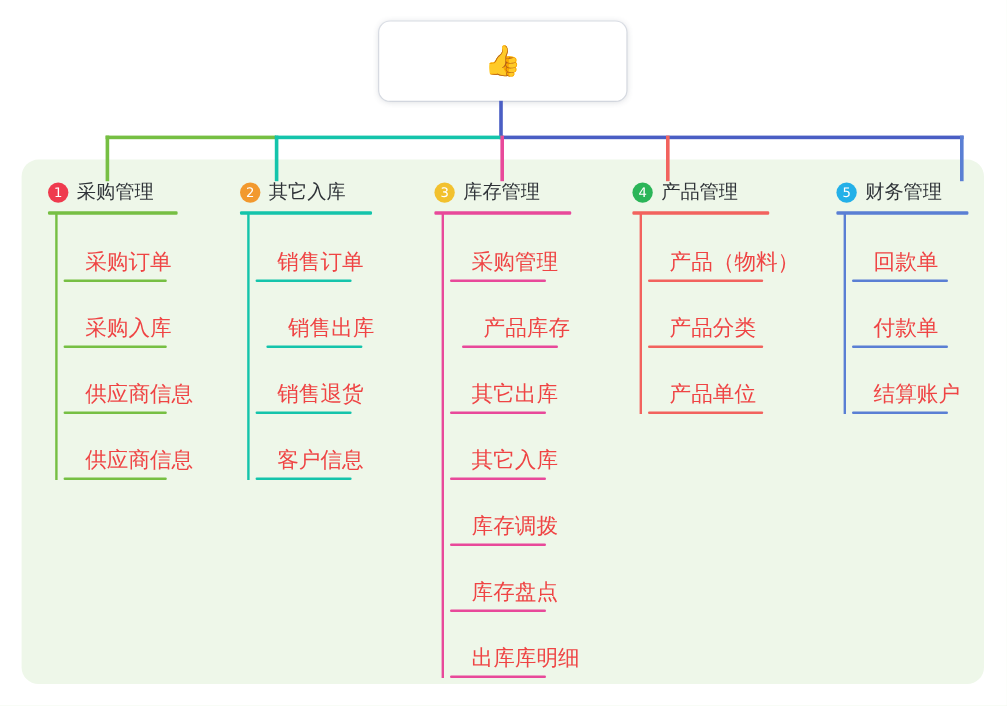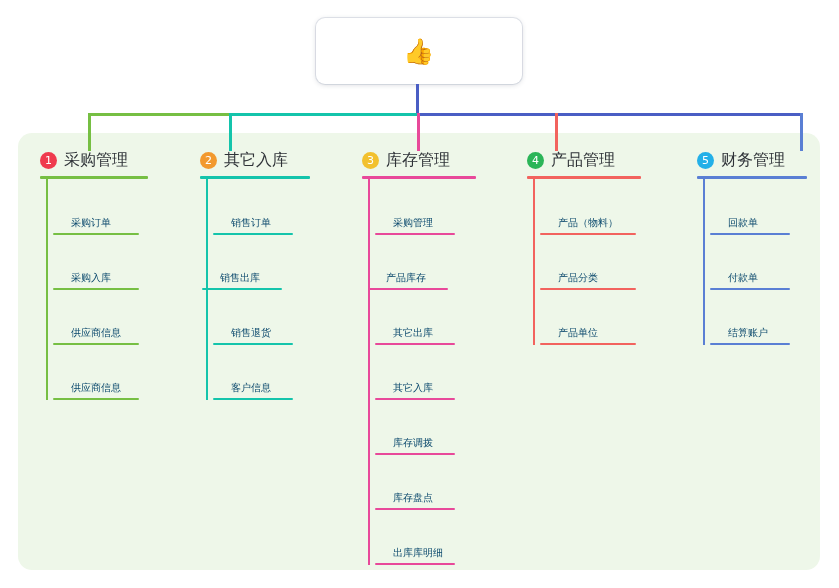--- a/index.html
+++ b/index.html
@@ -48,21 +48,21 @@
   .badge{
     width:17px;height:17px;border-radius:50%;
     color:#fff;font-size:11px;line-height:17px;text-align:center;
     flex:0 0 auto;font-family:"DejaVu Sans",sans-serif;
   }
   .col-title{font-size:16px;color:#2f3338;white-space:nowrap;}
   .head-rule{position:absolute;left:0;bottom:-2px;height:3px;border-radius:1px;}
 
   .leaf{position:absolute;}
   .leaf-label{
-    font-size:10px;color:#0c4a6e;white-space:nowrap;
+    font-size:18px;color:#ef4444;white-space:nowrap;
     position:absolute;left:18px;bottom:5px;
   }
   .leaf-rule{position:absolute;left:0;bottom:0;height:2px;border-radius:1px;}
 </style>
 </head>
 <body>
 
 <div id="stage">
 
   <div class="title-card">
@@ -116,21 +116,21 @@
         <div class="col-head">
           <span class="badge" style="background: rgb(242, 153, 46);">2</span>
           <span class="col-title">其它入库</span>
           <span class="head-rule" style="width: 110px; background: rgb(20, 196, 171);"></span>
         </div>
       </div>
       <div class="leaf" style="left: 213px; top: 197px; width: 80px; height: 38px;">
         <span class="leaf-label">销售订单</span>
         <span class="leaf-rule" style="width: 80px; background: rgb(20, 196, 171);"></span>
       </div>
-      <div class="leaf" style="left: 202px; top: 252px; width: 80px; height: 38px; text-align: right;">
+      <div class="leaf" style="left: 222px; top: 252px; width: 80px; height: 38px; text-align: right;">
         <span class="leaf-label">销售出库</span>
         <span class="leaf-rule" style="width: 80px; background: rgb(20, 196, 171);"></span>
       </div>
       <div class="leaf" style="left: 213px; top: 307px; width: 80px; height: 38px;">
         <span class="leaf-label">销售退货</span>
         <span class="leaf-rule" style="width: 80px; background: rgb(20, 196, 171);"></span>
       </div>
       <div class="leaf" style="left: 213px; top: 362px; width: 80px; height: 38px;">
         <span class="leaf-label">客户信息</span>
         <span class="leaf-rule" style="width: 80px; background: rgb(20, 196, 171);"></span>
@@ -139,21 +139,21 @@
         <div class="col-head">
           <span class="badge" style="background: rgb(242, 193, 46);">3</span>
           <span class="col-title">库存管理</span>
           <span class="head-rule" style="width: 114px; background: rgb(232, 73, 154);"></span>
         </div>
       </div>
       <div class="leaf" style="left: 375px; top: 197px; width: 80px; height: 38px;">
         <span class="leaf-label">采购管理</span>
         <span class="leaf-rule" style="width: 80px; background: rgb(232, 73, 154);"></span>
       </div>
-      <div class="leaf" style="left: 368px; top: 252px; width: 80px; height: 38px;">
+      <div class="leaf" style="left: 385px; top: 252px; width: 80px; height: 38px;">
         <span class="leaf-label">产品库存</span>
         <span class="leaf-rule" style="width: 80px; background: rgb(232, 73, 154);"></span>
       </div>
       <div class="leaf" style="left: 375px; top: 307px; width: 80px; height: 38px;">
         <span class="leaf-label">其它出库</span>
         <span class="leaf-rule" style="width: 80px; background: rgb(232, 73, 154);"></span>
       </div>
       <div class="leaf" style="left: 375px; top: 362px; width: 80px; height: 38px;">
         <span class="leaf-label">其它入库</span>
         <span class="leaf-rule" style="width: 80px; background: rgb(232, 73, 154);"></span>

